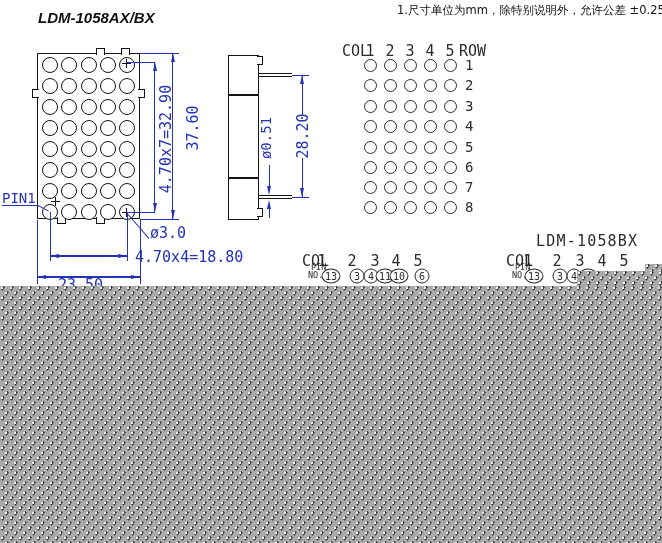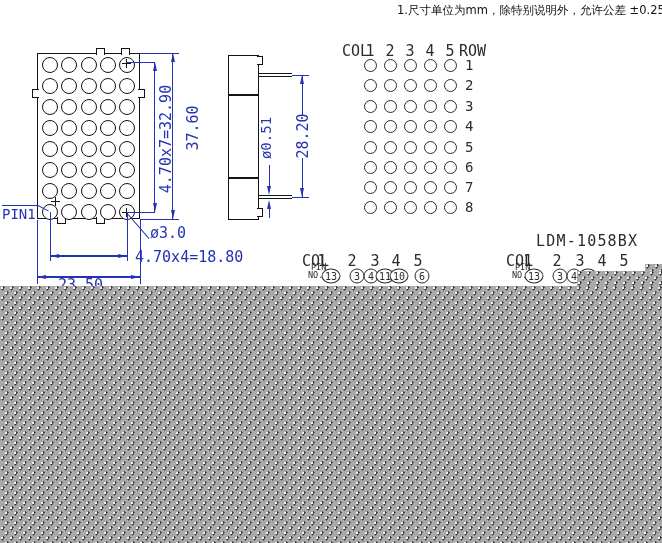--- a/index.html
+++ b/index.html
@@ -39,20 +39,21 @@
     background-size:9px 10px;}
   .ttl{font-family:"Liberation Sans","DejaVu Sans",sans-serif;font-style:italic;font-weight:bold;
        font-size:15px;color:#111;}
   .note{font-family:"DejaVu Sans",sans-serif;font-size:11.5px;color:#111;}
 </style>
 </head>
 <body>
 
 <div id="canvas">
 
+  <div class="t ttl" style="left:38px;top:10px;">LDM-1058AX/BX</div>
 
   <div class="t note" style="left:397px;top:5px;">1.尺寸单位为mm，除特别说明外，允许公差 ±0.25mm；</div>
 
   <div class="abs" style="left:37px;top:53px;width:103px;height:166px;border:1.6px solid #141414;background:#fff;"></div>
 
   <div class="bump" style="left:96px;top:48px;width:9px;height:7px;border-bottom:none;"></div>
   <div class="bump" style="left:121px;top:48px;width:9px;height:7px;border-bottom:none;"></div>
 
   <div class="bump" style="left:57px;top:217px;width:9px;height:7px;border-top:none;"></div>
   <div class="bump" style="left:96px;top:217px;width:9px;height:7px;border-top:none;"></div>
@@ -100,21 +101,21 @@
       <div class="dot" style="left: 61.25px; top: 204px; width: 16px; height: 16px;"></div>
       <div class="dot" style="left: 80.5px; top: 204px; width: 16px; height: 16px;"></div>
       <div class="dot" style="left: 99.75px; top: 204px; width: 16px; height: 16px;"></div>
       <div class="dot" style="left: 119px; top: 204px; width: 16px; height: 16px;"></div>
     </div>
 
   <div class="plus" style="left:121.5px;top:58.5px;"></div>
   <div class="plus" style="left:51px;top:197px;"></div>
   <div class="plus" style="left:121.5px;top:207.5px;"></div>
 
-  <div class="t cad blu" style="left:2px;top:191px;font-size:14px;margin-top:16px;">PIN1</div>
+  <div class="t cad blu" style="left:2px;top:191px;font-size:14px;">PIN1</div>
   <div class="lin" style="left:2px;top:205px;width:36px;height:1.2px;"></div>
   <div class="diag" style="left:38px;top:205px;width:12px;transform:rotate(28deg);"></div>
 
   <div class="lin" style="left:126px;top:62px;width:29px;height:1.2px;"></div>
   <div class="lin" style="left:126px;top:211.5px;width:29px;height:1.2px;"></div>
   <div class="lin" style="left:154.3px;top:62px;width:1.2px;height:150px;"></div>
   <div class="aU" style="left:152.5px;top:62px;"></div>
   <div class="aD" style="left:152.5px;top:203px;"></div>
   <div class="t cad blu vtx" style="left:166px;top:139px;font-size:15px;">4.70x7=32.90</div>
 

